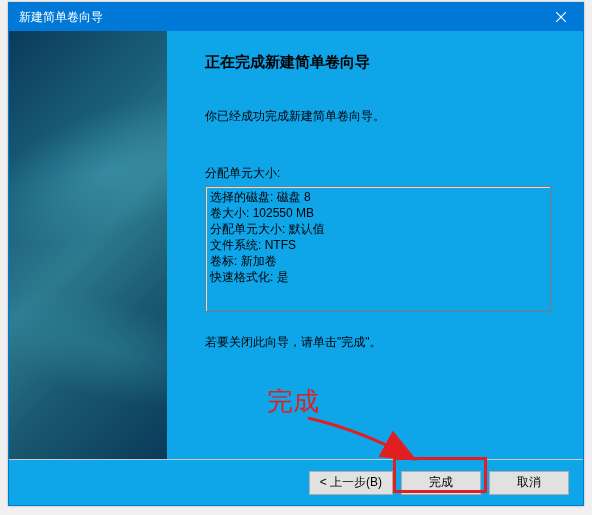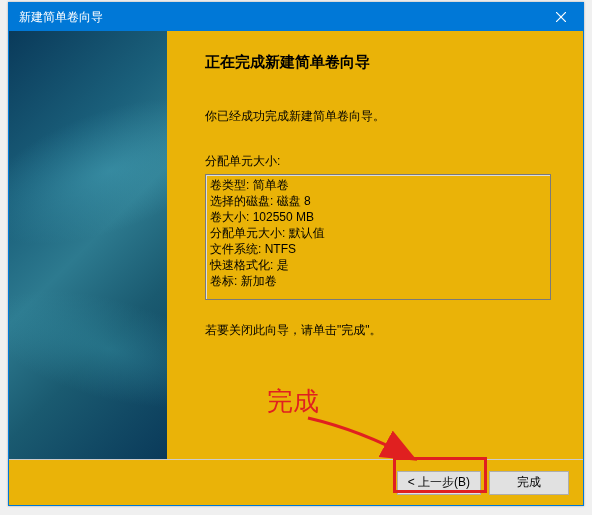--- a/index.html
+++ b/index.html
@@ -9,21 +9,21 @@
       width: 592px;
       height: 515px;
       position: relative;
     }
     .window {
       position: absolute;
       left: 8px;
       top: 2px;
       width: 576px;
       height: 504px;
-      background: #eab308;
+      background: #0ea5e9;
       border: 1px solid #0078d7;
       box-shadow: 0 0 2px rgba(0,0,0,0.3);
     }
     .titlebar {
       height: 28px;
       background: #0078d7;
       color: #fff;
       display: flex;
       align-items: center;
       justify-content: space-between;
@@ -70,21 +70,21 @@
       flex: 1;
       padding: 22px 30px 10px 38px;
       font-size: 12px;
       color: #000;
     }
     .heading {
       font-size: 15px;
       font-weight: bold;
       margin-bottom: 36px;
     }
-    .intro { margin-bottom: 28px; }
+    .intro { margin-bottom: 40px; }
     .settings-label { margin-bottom: 4px; }
     .settings-box {
       width: 346px;
       height: 126px;
       border: 1px solid #7a7a7a;
       box-shadow: inset 1px 1px 0 #ddd;
       overflow-y: scroll;
       padding: 2px 4px;
       font-size: 12px;
       line-height: 16px;
@@ -146,35 +146,35 @@
     </div>
   </div>
 
   <div class="content">
     <div class="sidebar"></div>
     <div class="main">
       <div class="heading">正在完成新建简单卷向导</div>
       <div class="intro">你已经成功完成新建简单卷向导。</div>
       <div class="settings-label">分配单元大小:</div>
       <div class="settings-box" id="settings-box">
-          <div class="settings-line">卷类型: 简单卷</div>
           <div class="settings-line">选择的磁盘: 磁盘 8</div>
           <div class="settings-line">卷大小: 102550 MB</div>
           <div class="settings-line">分配单元大小: 默认值</div>
           <div class="settings-line">文件系统: NTFS</div>
+          <div class="settings-line">卷标: 新加卷</div>
           <div class="settings-line">快速格式化: 是</div>
-          <div class="settings-line">卷标: 新加卷</div>
         </div>
       <div class="closing">若要关闭此向导，请单击"完成"。</div>
     </div>
   </div>
 
   <div class="footer">
     <button class="btn">&lt; 上一步(B)</button>
     <button class="btn">完成</button>
+    <button class="btn">取消</button>
   </div>
 
 </div>
 
 <div class="annotation-text" style="left:267px; top:384px;">完成</div>
 
 <svg class="arrow" style="left:300px; top:410px; width:130px; height:60px;">
   <defs>
     <marker id="ah" markerWidth="12" markerHeight="10" refX="10" refY="5" orient="auto">
       <polygon points="0,0 12,5 0,10" fill="#e02020"></polygon>

